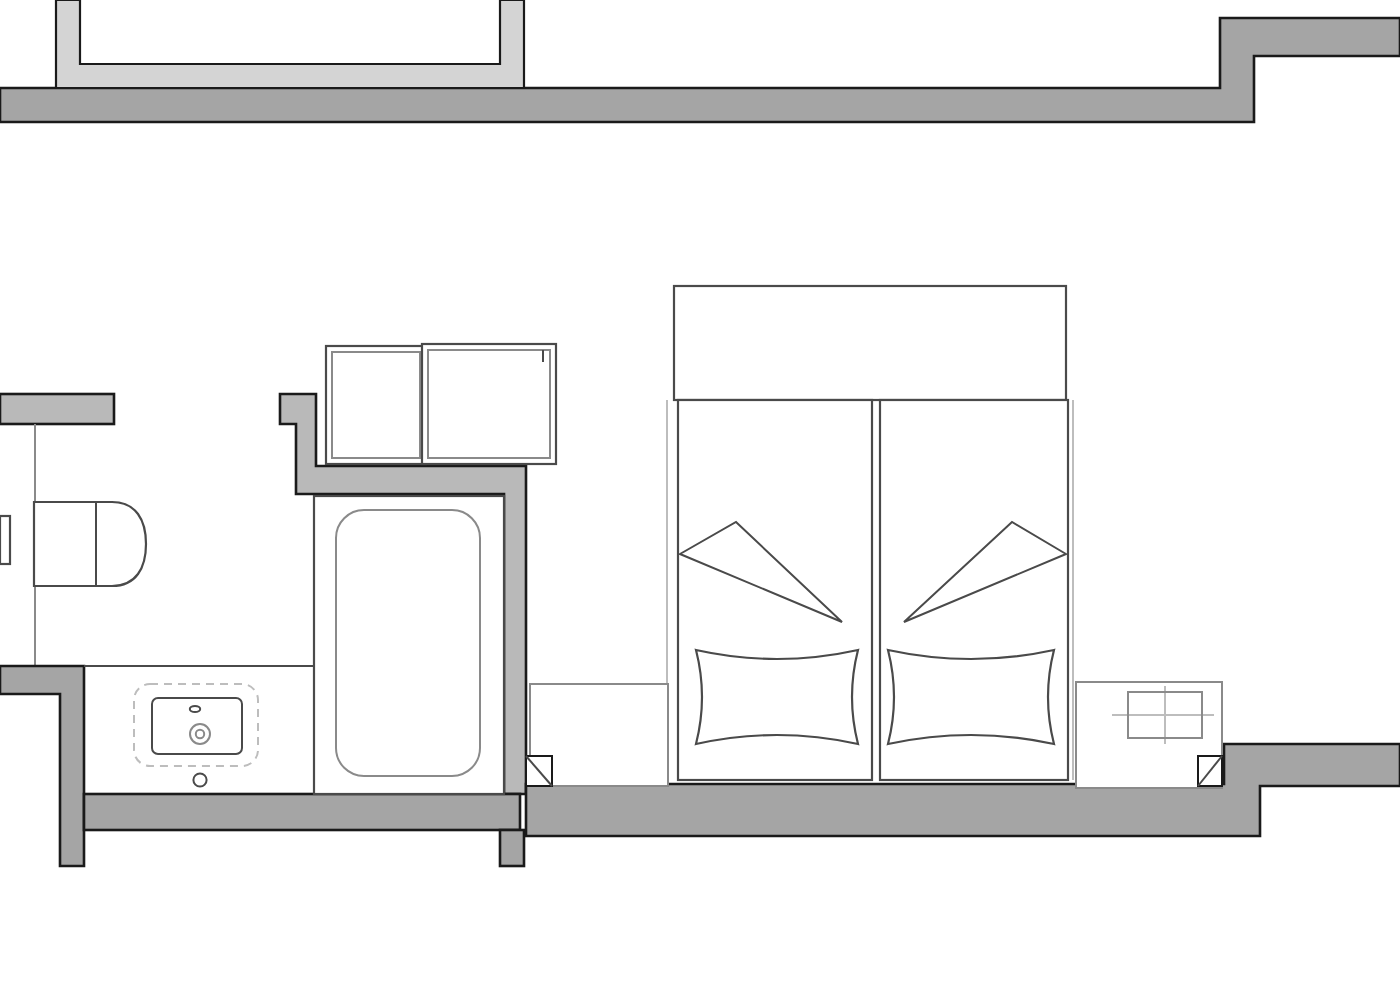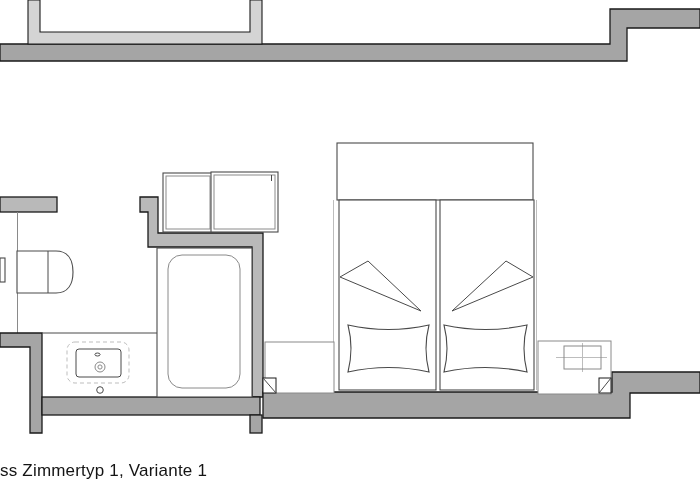--- a/index.html
+++ b/index.html
@@ -101,14 +101,13 @@
     <g>
       <rect class="reveal" x="263" y="378" width="13" height="15"></rect>
       <line class="fx-n" x1="263" y1="378" x2="276" y2="393"></line>
     </g>
     <g>
       <rect class="reveal" x="599" y="378" width="12" height="15"></rect>
       <line class="fx-n" x1="599" y1="393" x2="611" y2="378"></line>
     </g>
   </svg>
 
-  <div id="plan-caption">ss Zimmertyp 1, Variante 1</div>
 </div>
 
 </body></html>

